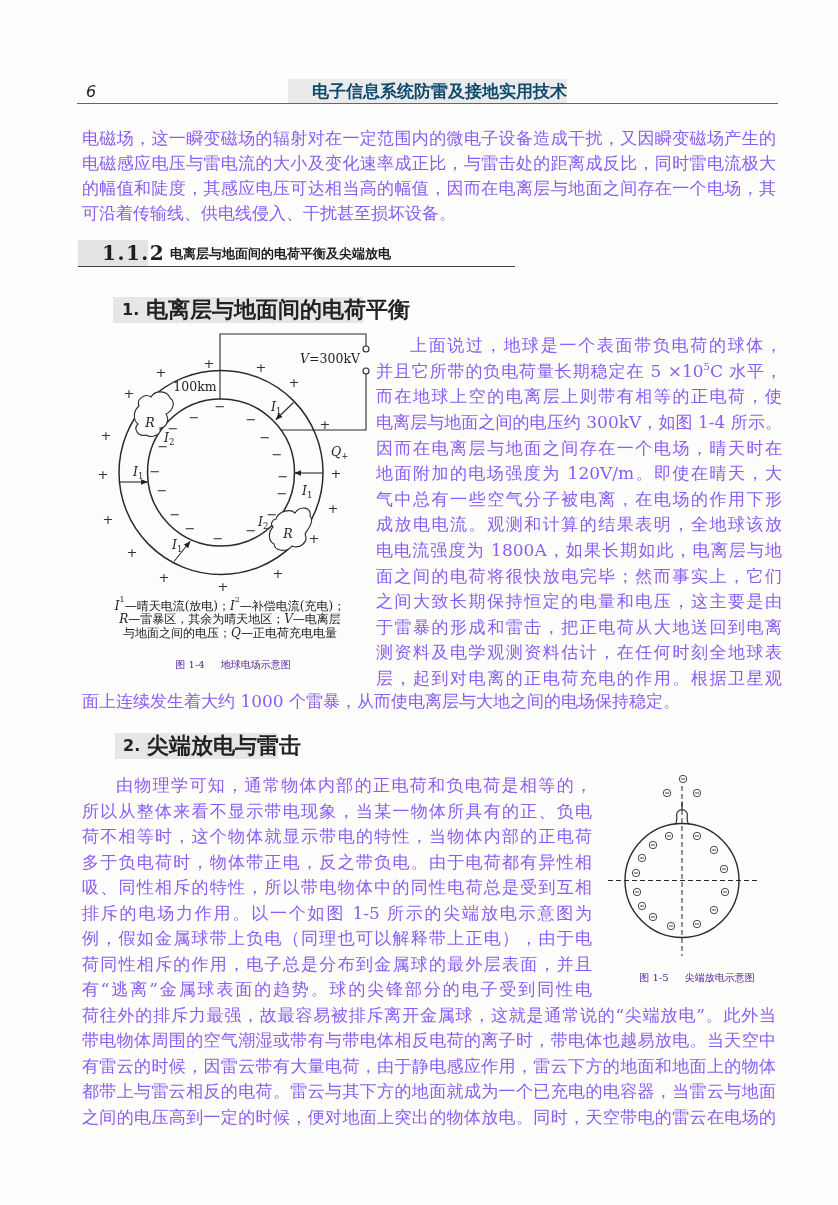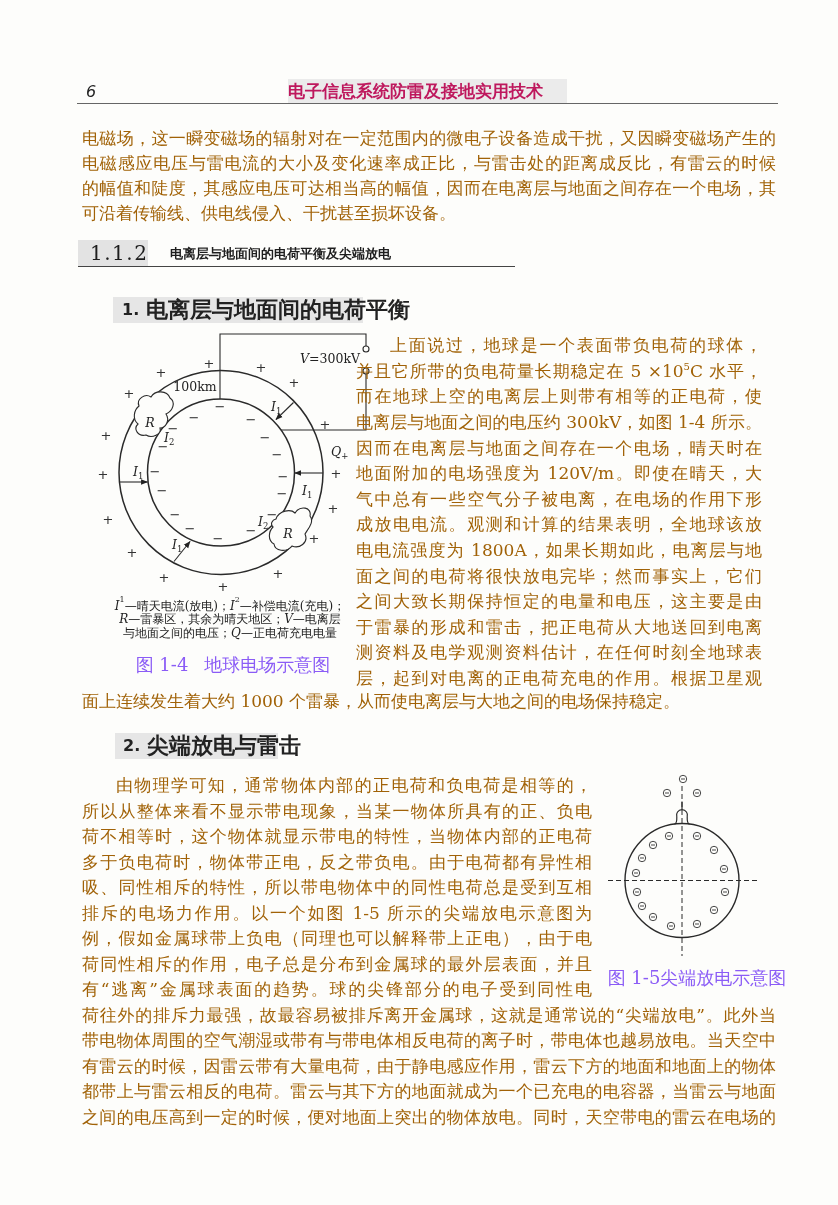--- a/index.html
+++ b/index.html
@@ -3,68 +3,68 @@
 <meta charset="utf-8">
 <style>
   html,body{margin:0;padding:0;background:#ffffff;}
   #page{position:relative;width:838px;height:1205px;background:#fdfdfb;overflow:hidden;color:#1e1e1e;
         font-family:"DejaVu Serif","Liberation Serif",serif;}
   .abs{position:absolute;}
 
   
   .page-num{left:86px;top:81px;font-family:"DejaVu Sans","Liberation Sans",sans-serif;font-style:italic;font-size:16px;line-height:22px;color:#222;}
   .title-box{left:288px;top:79px;width:279px;height:25px;background:#ebebeb;}
-  .book-title{display:block;width:100%;text-align:left;font-family:"DejaVu Sans","Liberation Sans",sans-serif;font-weight:bold;font-size:17px;line-height:25px;color:#be185d;}
+  .book-title{display:block;width:100%;text-align:right;font-family:"DejaVu Sans","Liberation Sans",sans-serif;font-weight:bold;font-size:17px;line-height:25px;color:#0c4a6e;}
   .head-rule{left:77px;top:103px;width:701px;height:1.2px;background:#666;}
 
   
-  .tb{position:absolute;font-size:17px;color:#a16207;}
+  .tb{position:absolute;font-size:17px;color:#8b5cf6;}
   .tb .line{height:var(--lh);line-height:var(--lh);overflow:hidden;text-align:justify;text-align-last:justify;}
   .tb .line.indent{text-indent:2em;}
   .tb .line.last{text-align-last:left;}
   .tb sup{font-size:10px;line-height:0;vertical-align:7px;}
 
   
   .sec-box{left:78px;top:240px;width:70px;height:27px;background:#e3e3e3;}
-  .sec-num{left:90px;top:240px;font-weight:normal;font-size:20px;line-height:27px;letter-spacing:1.5px;}
+  .sec-num{left:102px;top:240px;font-weight:bold;font-size:20px;line-height:27px;letter-spacing:1.5px;}
   .sec-title{left:170px;top:240px;font-weight:bold;font-size:13px;line-height:27px;}
   .sec-rule{left:78px;top:266px;width:437px;height:1.3px;background:#444;}
 
   
   .sub-box{background:#e6e6e6;height:26px;}
   .sub-num,.sub-title{font-family:"DejaVu Sans","Liberation Sans",sans-serif;font-weight:bold;font-size:16px;line-height:26px;color:#222;}
   .sub-title{font-size:22px;}
 
   
   svg .stroke{stroke:#2a2a2a;fill:none;}
   svg .lbl{font-family:"DejaVu Serif","Liberation Serif",serif;font-size:12.5px;fill:#222;}
   svg .it{font-style:italic;}
   svg .sub{font-size:8.5px;}
   svg .charge{font-family:"DejaVu Sans","Liberation Sans",sans-serif;font-size:13px;fill:#333;text-anchor:middle;dominant-baseline:central;}
   .legend{font-size:12px;line-height:13.3px;color:#222;}
   .legend-line{display:flex;justify-content:center;white-space:nowrap;}
   .legend-line i{font-style:italic;}
   .legend-line sub{font-size:8px;vertical-align:-2px;line-height:0;}
-  .caption{display:flex;justify-content:center;font-size:18px;line-height:18px;color:#8b5cf6;white-space:nowrap;}
+  .caption{display:flex;justify-content:center;font-size:10px;line-height:18px;color:#4c1d95;white-space:nowrap;}
   .caption .gap{display:inline-block;width:16px;}
 </style>
 </head>
 <body>
 
 <div id="page">
 
   <span class="abs page-num">6</span>
   <div class="abs title-box">
     <span class="book-title">电子信息系统防雷及接地实用技术</span>
   </div>
   <div class="abs head-rule"></div>
 
   <div class="tb" style="left:82px;top:125.5px;width:694px;--lh:25px;">
       <div class="line">电磁场，这一瞬变磁场的辐射对在一定范围内的微电子设备造成干扰，又因瞬变磁场产生的</div>
-      <div class="line">电磁感应电压与雷电流的大小及变化速率成正比，与雷击处的距离成反比，有雷云的时候</div>
+      <div class="line">电磁感应电压与雷电流的大小及变化速率成正比，与雷击处的距离成反比，同时雷电流极大</div>
       <div class="line">的幅值和陡度，其感应电压可达相当高的幅值，因而在电离层与地面之间存在一个电场，其也</div>
       <div class="line last">可沿着传输线、供电线侵入、干扰甚至损坏设备。</div>
     </div>
 
   <div class="abs sec-box"></div>
   <span class="abs sec-num">1.1.2</span>
   <span class="abs sec-title">电离层与地面间的电荷平衡及尖端放电</span>
   <div class="abs sec-rule"></div>
 
   <div class="abs sub-box" style="left:113px;top:297px;width:250px;"></div>
@@ -164,21 +164,21 @@
         <i>Q</i>
         <span>—正电荷充电电量</span>
       </div>
   </div>
   <div class="abs caption" style="left:133px;top:656px;width:200px;">
     <span>图 1-4</span>
       <span class="gap"></span>
       <span>地球电场示意图</span>
   </div>
 
-  <div class="tb" style="left:356px;top:333.2px;width:406px;--lh:25.6px;">
+  <div class="tb" style="left:376px;top:333.2px;width:406px;--lh:25.6px;">
       <div class="line indent">上面说过，地球是一个表面带负电荷的球体，</div>
       <div class="line"><span>并且它所带的负电荷量长期稳定在 5 ×10</span><sup>5</sup><span>C 水平，</span></div>
       <div class="line">而在地球上空的电离层上则带有相等的正电荷，使</div>
       <div class="line">电离层与地面之间的电压约 300kV，如图 1-4 所示。</div>
       <div class="line">因而在电离层与地面之间存在一个电场，晴天时在</div>
       <div class="line">地面附加的电场强度为 120V/m。即使在晴天，大</div>
       <div class="line">气中总有一些空气分子被电离，在电场的作用下形</div>
       <div class="line">成放电电流。观测和计算的结果表明，全地球该放</div>
       <div class="line">电电流强度为 1800A，如果长期如此，电离层与地</div>
       <div class="line">面之间的电荷将很快放电完毕；然而事实上，它们</div>

